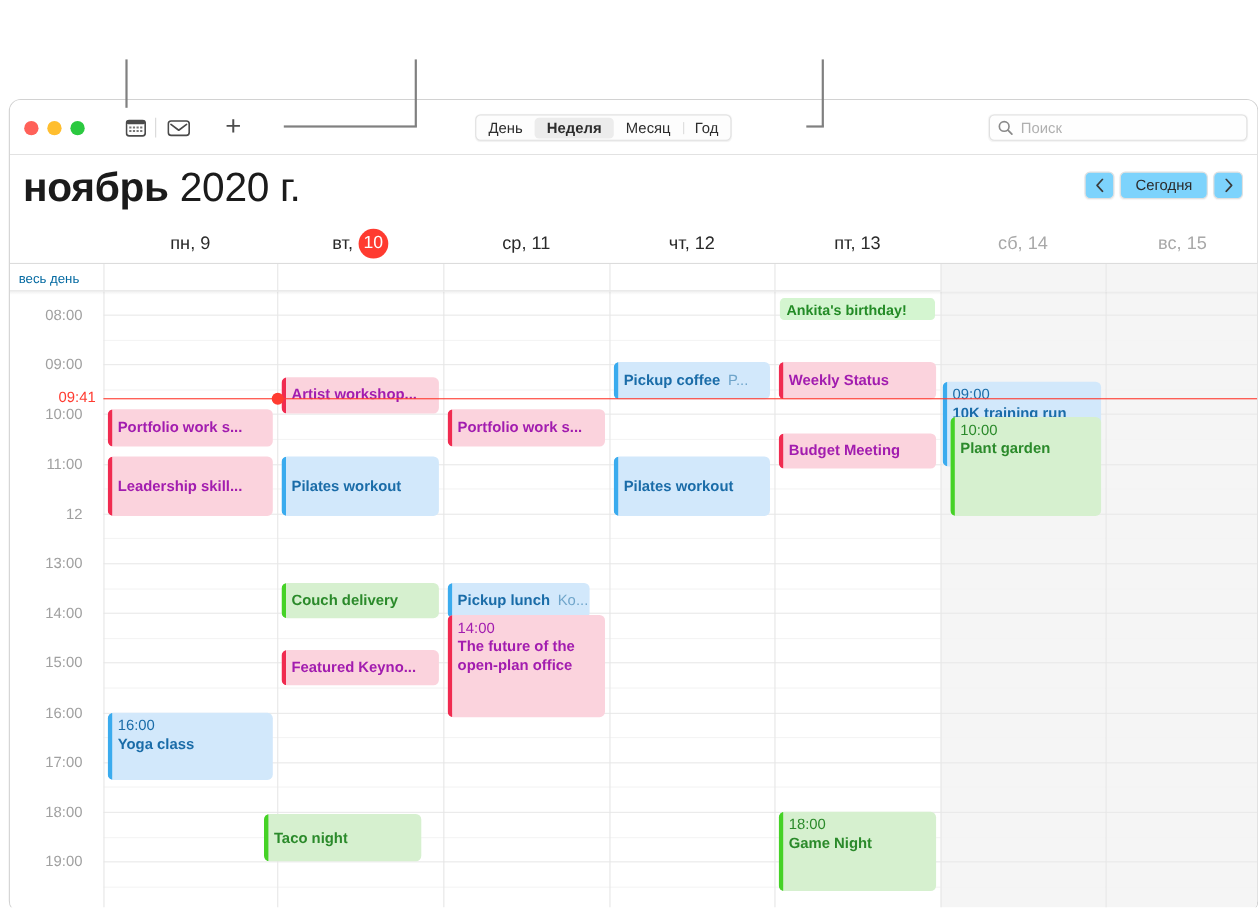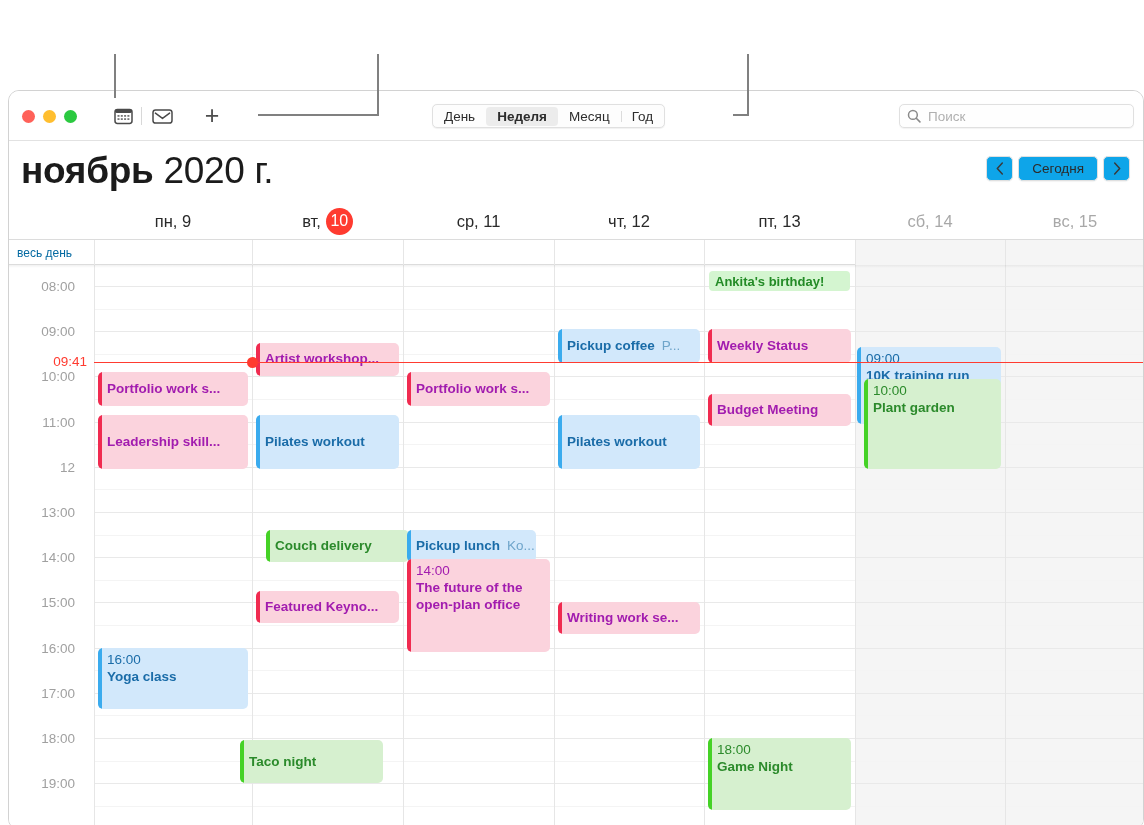--- a/index.html
+++ b/index.html
@@ -121,21 +121,21 @@
     white-space: nowrap;
   }
   #page-title .mon { font-weight: 700; }
   #page-title .yr  { font-weight: 400; }
 
   #nav {
     position: absolute; right: 13px; top: 15px;
     display: flex; align-items: stretch; gap: 5px;
   }
   .navbtn {
-    background: #0ea5e9;
+    background: #7dd3fc;
     border: 1px solid #e0e0e0;
     border-radius: 5px;
     height: 25px;
     display: flex; align-items: center; justify-content: center;
     font-size: 13.5px; color: #2b2b2b;
     box-shadow: 0 0.5px 1px rgba(0,0,0,.05);
   }
   #nav-prev, #nav-next { width: 27px; color: #3a3a3a; }
   #nav-today { padding: 0 13px; }
 
@@ -470,21 +470,21 @@
           <div class="tirow">
             <div class="ti">Artist workshop...</div>
           </div>
         </div>
         <div class="ev blue compact" style="left: 247px; width: 143px; top: 149.82px; height: 54.24px; z-index: 6;">
           <div class="bar"></div>
           <div class="tirow">
             <div class="ti">Pilates workout</div>
           </div>
         </div>
-        <div class="ev green compact" style="left: 257px; width: 143px; top: 265.08px; height: 31.64px; z-index: 6;">
+        <div class="ev green compact" style="left: 247px; width: 143px; top: 265.08px; height: 31.64px; z-index: 6;">
           <div class="bar"></div>
           <div class="tirow">
             <div class="ti">Couch delivery</div>
           </div>
         </div>
         <div class="ev pink compact" style="left: 247px; width: 143px; top: 326.1px; height: 31.64px; z-index: 6;">
           <div class="bar"></div>
           <div class="tirow">
             <div class="ti">Featured Keyno...</div>
           </div>
@@ -522,26 +522,20 @@
             <div class="ti">Pickup coffee</div>
             <div class="ti ti2">P...</div>
           </div>
         </div>
         <div class="ev blue compact" style="left: 549px; width: 142px; top: 149.82px; height: 54.24px; z-index: 6;">
           <div class="bar"></div>
           <div class="tirow">
             <div class="ti">Pilates workout</div>
           </div>
         </div>
-        <div class="ev pink compact" style="left: 549px; width: 142px; top: 337.4px; height: 31.64px; z-index: 6;">
-          <div class="bar"></div>
-          <div class="tirow">
-            <div class="ti">Writing work se...</div>
-          </div>
-        </div>
         <div class="ev pink compact" style="left: 699px; width: 143px; top: 63.94px; height: 33.9px; z-index: 6;">
           <div class="bar"></div>
           <div class="tirow">
             <div class="ti">Weekly Status</div>
           </div>
         </div>
         <div class="ev pink compact" style="left: 699px; width: 143px; top: 129.48px; height: 31.64px; z-index: 6;">
           <div class="bar"></div>
           <div class="tirow">
             <div class="ti">Budget Meeting</div>

